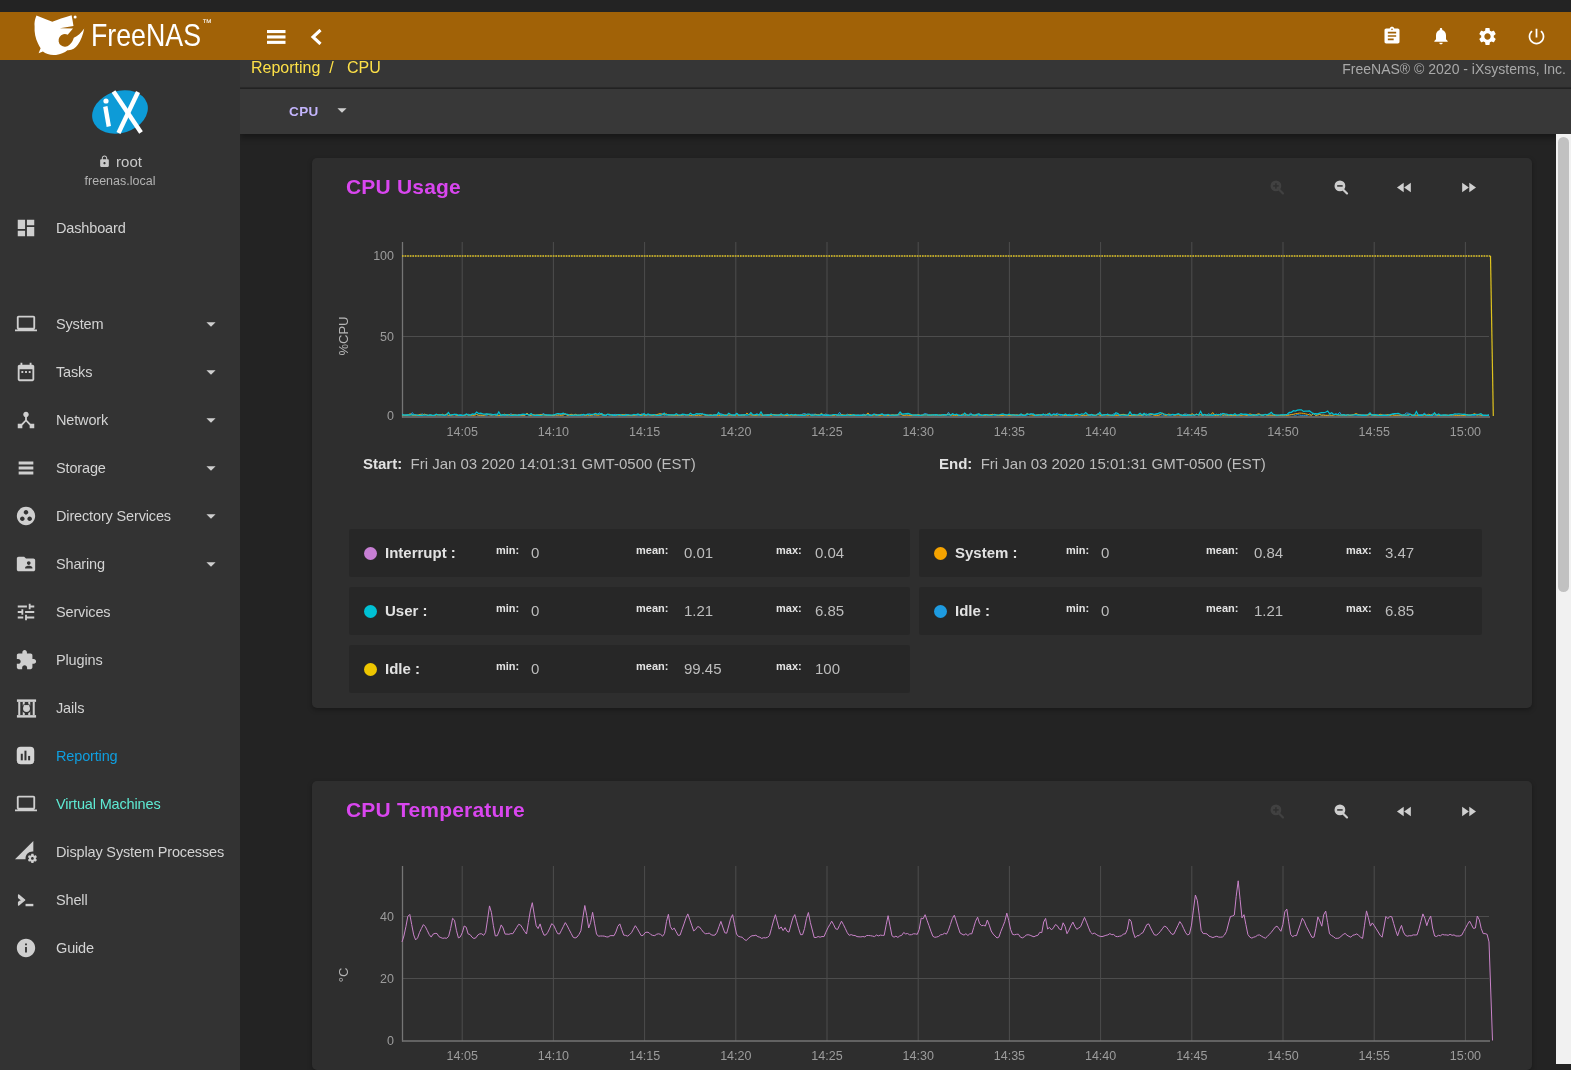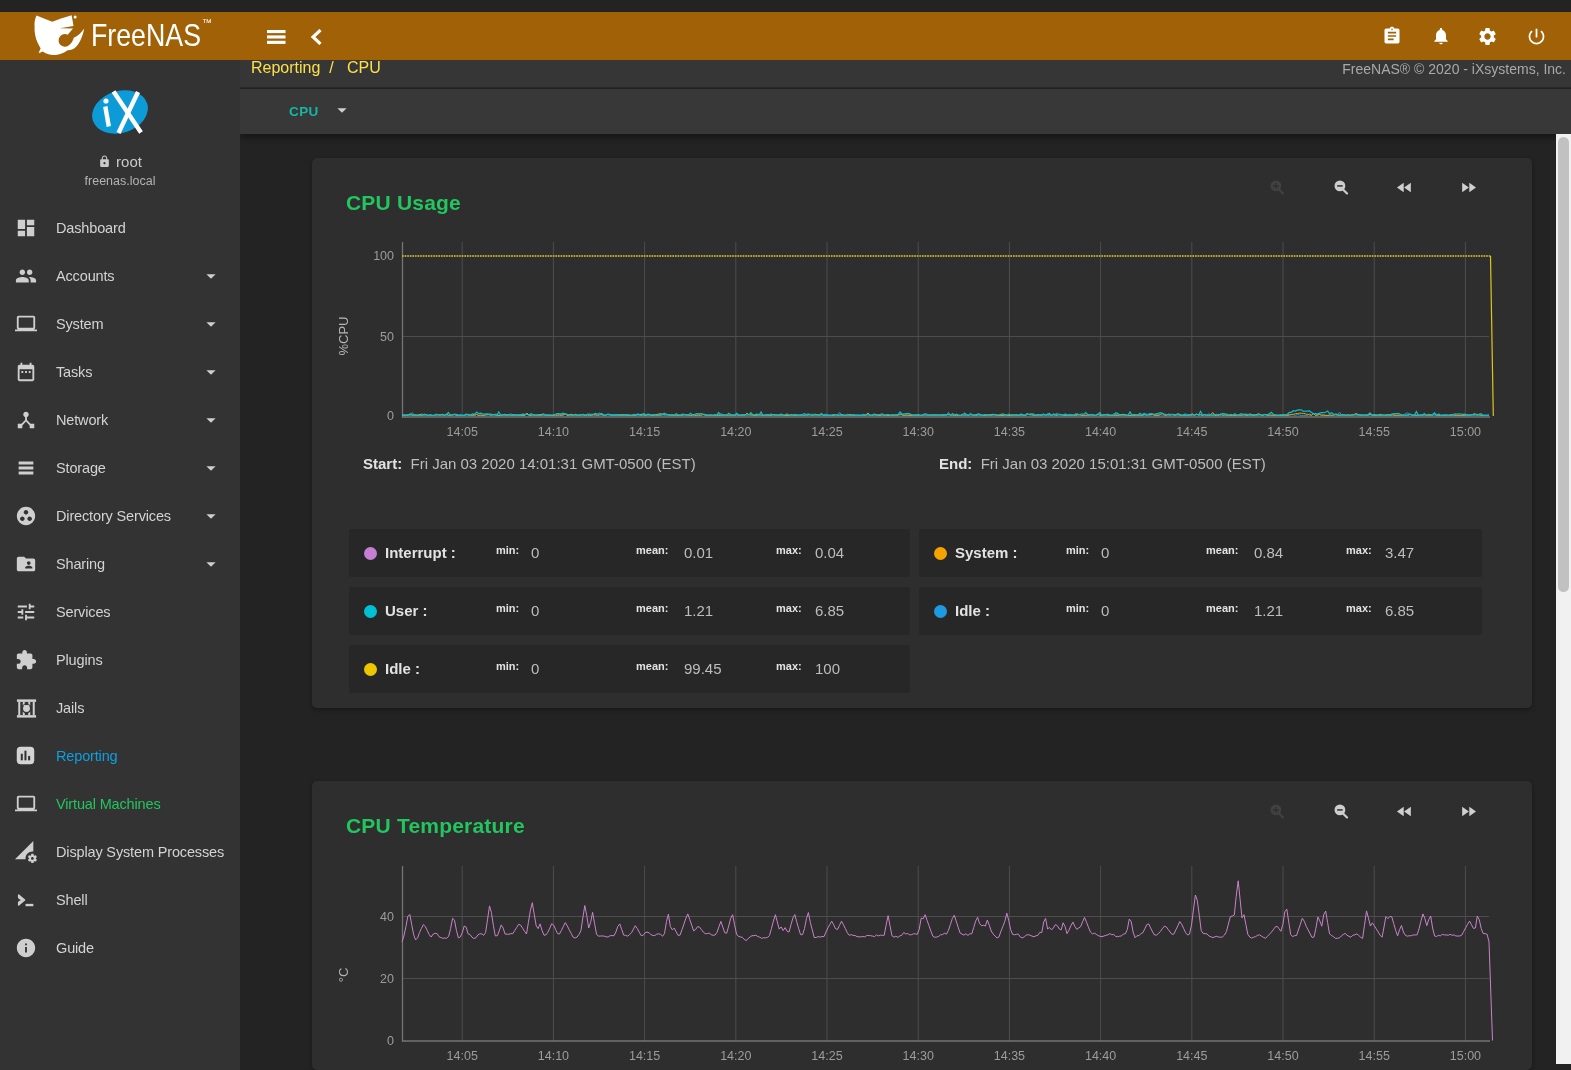--- a/index.html
+++ b/index.html
@@ -5,21 +5,21 @@
 .abs { position:absolute; }
 #topbar { left:0; top:12px; width:1571px; height:48px; background:#a16207; z-index:5; }
 #sidebar { left:0; top:48px; width:240px; height:1022px; background:#333333; z-index:4; }
 #crumbbar { left:240px; top:48px; width:1331px; height:40px; background:#363636; border-bottom:1px solid #2a2a2a; }
 #tabbar { left:240px; top:89px; width:1331px; height:45px; background:#383838; box-shadow:0 4px 6px rgba(0,0,0,0.35); }
 .nav { position:absolute; left:0; width:268px; height:48px; }
 .nico { position:absolute; left:15px; top:13px; width:22px; height:22px; }
 .nlab { position:absolute; left:56px; top:16px; font-size:14.5px; letter-spacing:-0.15px; }
 .arr { position:absolute; left:200px; top:13px; }
 .card { position:absolute; left:312px; width:1220px; background:#2e2e2e; border-radius:5px; box-shadow:0 2px 5px rgba(0,0,0,0.3); }
-.ctitle { position:absolute; left:34px; top:17px; font-size:21px; font-weight:700; color:#22c55e; letter-spacing:0.2px;margin-top:16px; }
+.ctitle { position:absolute; left:34px; top:17px; font-size:21px; font-weight:700; color:#d946ef; letter-spacing:0.2px; }
 .lrow { position:absolute; height:48px; background:#272727; border-radius:2px; }
 .dot { position:absolute; left:15px; top:18px; width:13px; height:13px; border-radius:50%; }
 .llab { position:absolute; left:36px; top:15px; font-size:15px; font-weight:700; color:#e2e2e2; }
 .lk { position:absolute; top:15px; font-size:11px; font-weight:700; color:#e2e2e2; }
 .lv { position:absolute; top:15px; font-size:15px; color:#bdbdbd; }
 #scrollbar { left:1556px; top:134px; width:15px; height:930px; background:#f1f1f1; z-index:20; }
 #thumb { position:absolute; left:2px; top:3px; width:11px; height:455px; background:#c1c1c1; border-radius:6px; }
 .startend b { color:#e2e2e2; }
 .startend { color:#bdbdbd; font-size:15px; position:absolute; }
 </style></head><body>
@@ -68,29 +68,20 @@
 <div style="position:absolute;left:0;top:105px;width:240px;text-align:center;color:#c9c9c9;font-size:15px"><svg width="13" height="13" viewBox="0 0 24 24" fill="#c9c9c9" style="vertical-align:-1px;margin-right:5px">
         <path d="M18 8h-1V6c0-2.76-2.24-5-5-5S7 3.24 7 6v2H6c-1.1 0-2 .9-2 2v10c0 1.1.9 2 2 2h12c1.1 0 2-.9 2-2V10c0-1.1-.9-2-2-2zm-6 9c-1.1 0-2-.9-2-2s.9-2 2-2 2 .9 2 2-.9 2-2 2zm3.1-9H8.9V6c0-1.71 1.39-3.1 3.1-3.1 1.71 0 3.1 1.39 3.1 3.1v2z"></path>
       </svg>root</div>
 <div style="position:absolute;left:0;top:126px;width:240px;text-align:center;color:#b3b3b3;font-size:12.5px">freenas.local</div>
 <div class="nav" style="top:156px">
       <span class="nico"><svg width="22" height="22" viewBox="0 0 24 24" fill="#cfcfcf">
           <path d="M3 13h8V3H3v10zm0 8h8v-6H3v6zm10 0h8V11h-8v10zm0-18v6h8V3h-8z"></path>
         </svg></span>
       <span class="nlab" style="color:#d3d3d3">Dashboard</span>
     </div>
-<div class="nav" style="top:204px">
-      <span class="nico"><svg width="22" height="22" viewBox="0 0 24 24" fill="#cfcfcf">
-          <path d="M16 11c1.66 0 2.99-1.34 2.99-3S17.66 5 16 5c-1.66 0-3 1.34-3 3s1.34 3 3 3zm-8 0c1.66 0 2.99-1.34 2.99-3S9.66 5 8 5C6.34 5 5 6.34 5 8s1.34 3 3 3zm0 2c-2.33 0-7 1.17-7 3.5V19h14v-2.5c0-2.33-4.67-3.5-7-3.5zm8 0c-.29 0-.62.02-.97.05 1.16.84 1.97 1.97 1.97 3.45V19h6v-2.5c0-2.33-4.67-3.5-7-3.5z"></path>
-        </svg></span>
-      <span class="nlab" style="color:#d3d3d3">Accounts</span>
-      <span class="arr"><svg width="22" height="22" viewBox="0 0 24 24" fill="#cfcfcf">
-          <path d="M7 10l5 5 5-5z"></path>
-        </svg></span>
-    </div>
 <div class="nav" style="top:252px">
       <span class="nico"><svg width="22" height="22" viewBox="0 0 24 24" fill="#cfcfcf">
           <path d="M20 18c1.1 0 1.99-.9 1.99-2L22 5c0-1.1-.9-2-2-2H4c-1.1 0-2 .9-2 2v11c0 1.1.9 2 2 2H0v2h24v-2h-4zM4 5h16v11H4V5z"></path>
         </svg></span>
       <span class="nlab" style="color:#d3d3d3">System</span>
       <span class="arr"><svg width="22" height="22" viewBox="0 0 24 24" fill="#cfcfcf">
           <path d="M7 10l5 5 5-5z"></path>
         </svg></span>
     </div>
 <div class="nav" style="top:300px">
@@ -170,21 +161,21 @@
 <rect x="6.6" y="10" width="2.3" height="7.5" fill="#333"></rect>
           <rect x="10.8" y="6.5" width="2.3" height="11" fill="#333"></rect>
           <rect x="15" y="12.5" width="2.3" height="5" fill="#333"></rect>
         </svg></span>
       <span class="nlab" style="color:#0f9fe0">Reporting</span>
     </div>
 <div class="nav" style="top:732px">
       <span class="nico"><svg width="22" height="22" viewBox="0 0 24 24" fill="#cfcfcf">
           <path d="M20 18c1.1 0 1.99-.9 1.99-2L22 5c0-1.1-.9-2-2-2H4c-1.1 0-2 .9-2 2v11c0 1.1.9 2 2 2H0v2h24v-2h-4zM4 5h16v11H4V5z"></path>
         </svg></span>
-      <span class="nlab" style="color:#22c55e">Virtual Machines</span>
+      <span class="nlab" style="color:#5eead4">Virtual Machines</span>
     </div>
 <div class="nav" style="top:780px">
       <span class="nico"><svg width="22" height="22" viewBox="0 0 24 24" fill="#cfcfcf">
           <path d="M18.99 11.5c.34 0 .67.03 1 .07L20 0 0 20h11.56c-.04-.33-.07-.66-.07-1 0-4.14 3.36-7.5 7.5-7.5zm3.71 7.99c.02-.16.04-.32.04-.49 0-.17-.01-.33-.04-.49l1.06-.83c.09-.08.12-.21.06-.32l-1-1.73c-.06-.11-.19-.15-.31-.11l-1.24.5c-.26-.2-.54-.37-.85-.49l-.19-1.32c-.01-.12-.12-.21-.24-.21h-2c-.12 0-.23.09-.25.21l-.19 1.32c-.3.13-.59.29-.85.49l-1.24-.5c-.11-.04-.24 0-.31.11l-1 1.73c-.06.11-.04.24.06.32l1.06.83c-.02.16-.03.32-.03.49 0 .17.01.33.03.49l-1.06.83c-.09.08-.12.21-.06.32l1 1.73c.06.11.19.15.31.11l1.24-.5c.26.2.54.37.85.49l.19 1.32c.02.12.12.21.25.21h2c.12 0 .23-.09.24-.21l.19-1.32c.3-.13.59-.29.84-.49l1.25.5c.11.04.24 0 .31-.11l1-1.73c.06-.11.03-.24-.06-.32l-1.05-.83zm-3.71 1.01c-.83 0-1.5-.67-1.5-1.5s.67-1.5 1.5-1.5 1.5.67 1.5 1.5-.67 1.5-1.5 1.5z"></path>
         </svg></span>
       <span class="nlab" style="color:#d3d3d3">Display System Processes</span>
     </div>
 <div class="nav" style="top:828px">
       <span class="nico"><svg width="22" height="22" viewBox="0 0 24 24" fill="#cfcfcf">
 <path d="M4 6.5 L10.5 12 L4 17.5 L4 14.6 L7.2 12 L4 9.4 Z" stroke="#cfcfcf" stroke-width="1.6" stroke-linejoin="round"></path>
@@ -199,21 +190,21 @@
       <span class="nlab" style="color:#d3d3d3">Guide</span>
     </div>
 </div>
 
 <div class="abs" id="crumbbar">
 <span style="position:absolute;left:11px;top:11px;font-size:16px;color:#fde047">Reporting&nbsp;&nbsp;/&nbsp;&nbsp;&nbsp;CPU</span>
 <span style="position:absolute;right:5px;top:13px;font-size:14px;color:#a9a9a9">FreeNAS® © 2020 - iXsystems, Inc.</span>
 </div>
 
 <div class="abs" id="tabbar">
-<span style="position:absolute;left:49px;top:15px;font-size:13.5px;font-weight:700;color:#14b8a6;letter-spacing:0.4px">CPU</span>
+<span style="position:absolute;left:49px;top:15px;font-size:13.5px;font-weight:700;color:#c4b5fd;letter-spacing:0.4px">CPU</span>
 <span style="position:absolute;left:91px;top:10px"><svg width="22" height="22" viewBox="0 0 24 24" fill="#cfcfcf">
         <path d="M7 10l5 5 5-5z"></path>
       </svg></span>
 </div>
 
 <div class="card" style="top:158px;height:550px">
 <span class="ctitle">CPU Usage</span>
 <span style="position:absolute;left:956px;top:20px"><svg width="20" height="20" viewBox="0 0 24 24">
         <circle cx="9.5" cy="9.5" r="6.5" fill="#414141"></circle>
         <rect x="13.5" y="12.2" width="9" height="2.6" rx="1.3" transform="rotate(45 13.5 12.2)" fill="#414141"></rect>

